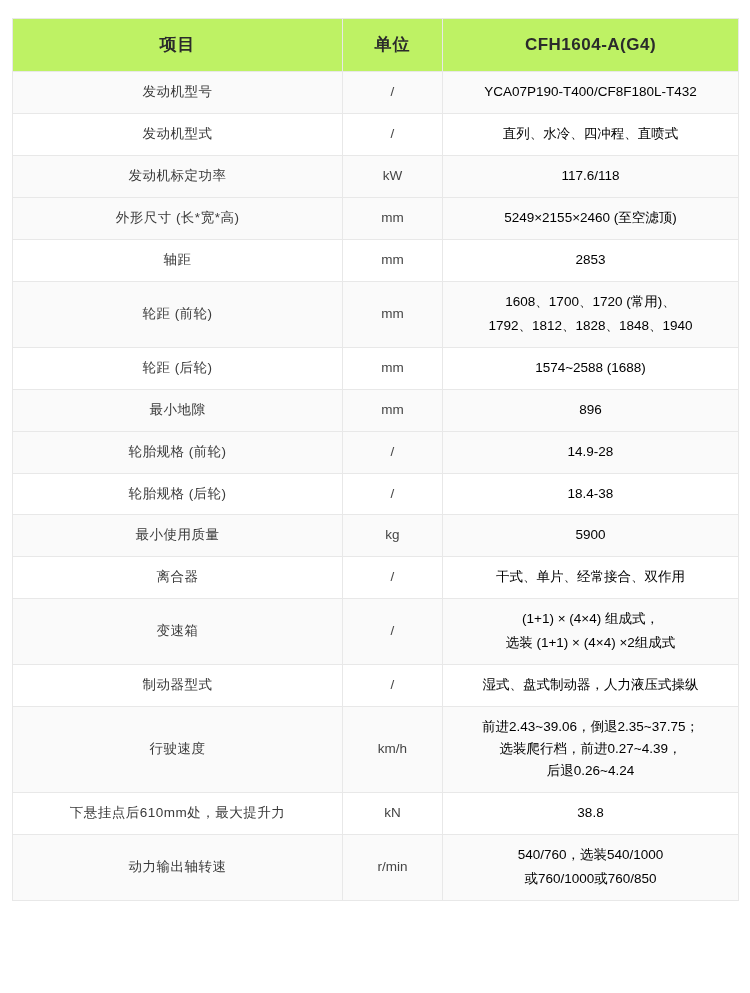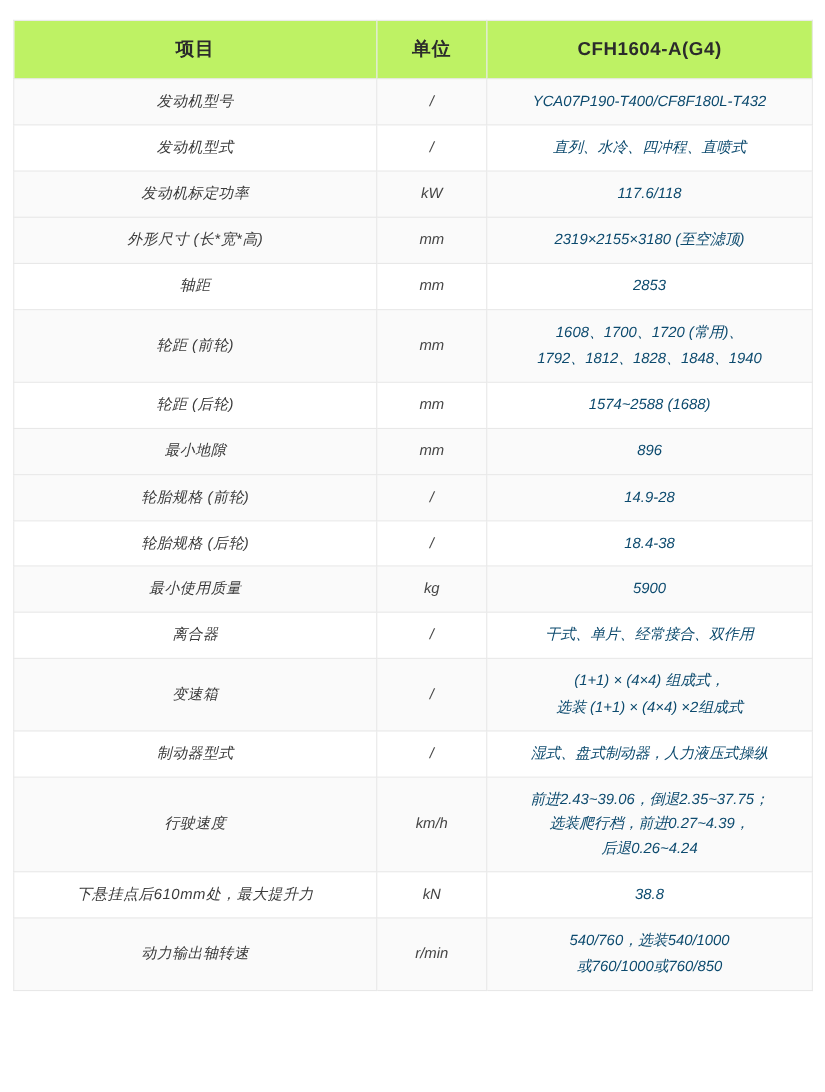--- a/index.html
+++ b/index.html
@@ -51,30 +51,29 @@
   }
   table.spec tbody tr.odd td {
     background: #fafafa;
   }
   table.spec tbody tr.even td {
     background: #ffffff;
   }
   table.spec tbody td {
     font-size: 13.5px;
     color: #3a3a3a;
-    font-style: italic;
   }
   table.spec tbody td.c-item {
     letter-spacing: 0.5px;
   }
   table.spec tbody td.c-unit {
     color: #444444;
   }
   table.spec tbody td.c-value {
-    color: #0c4a6e;
+    color: #000000;
   }
   .val-line {
     display: block;
   }
   .val-line + .val-line {
     margin-top: 3px;
   }
   .val-tight + .val-tight {
     margin-top: 1px;
   }
@@ -115,21 +114,21 @@
           <td class="c-item">发动机标定功率</td>
           <td class="c-unit">kW</td>
           <td class="c-value">
             <span class="val-line">117.6/118</span>
           </td>
         </tr>
         <tr class="odd">
           <td class="c-item">外形尺寸 (长*宽*高)</td>
           <td class="c-unit">mm</td>
           <td class="c-value">
-            <span class="val-line">2319×2155×3180 (至空滤顶)</span>
+            <span class="val-line">5249×2155×2460 (至空滤顶)</span>
           </td>
         </tr>
         <tr class="even">
           <td class="c-item">轴距</td>
           <td class="c-unit">mm</td>
           <td class="c-value">
             <span class="val-line">2853</span>
           </td>
         </tr>
         <tr class="odd">

